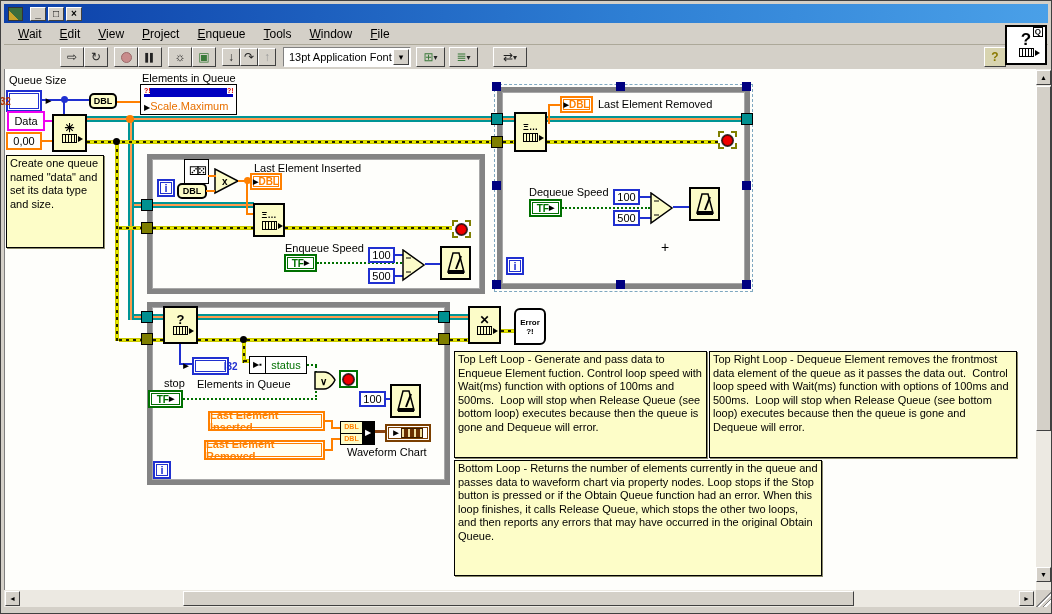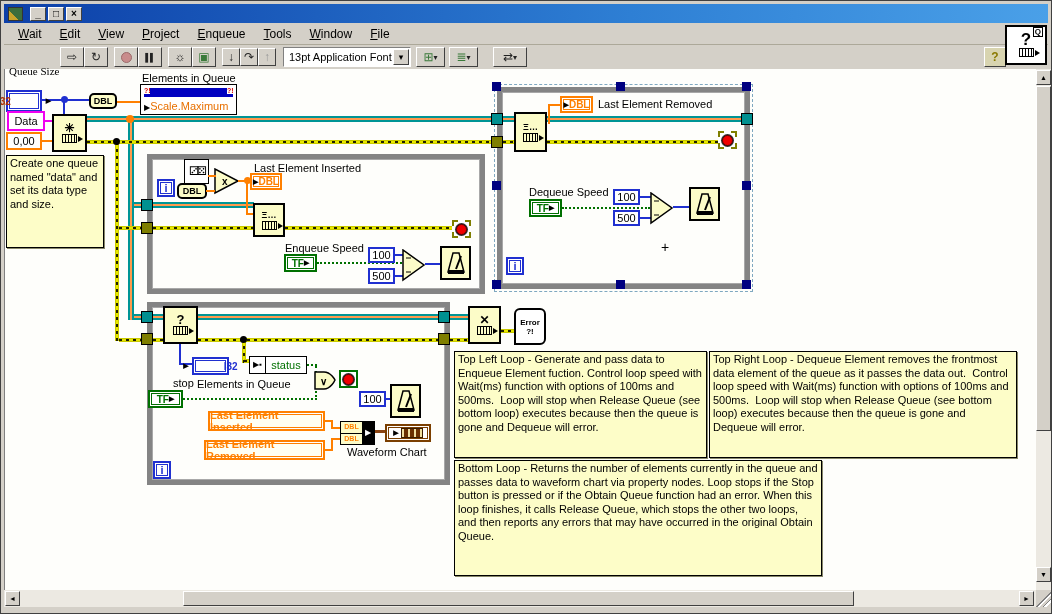--- a/index.html
+++ b/index.html
@@ -189,21 +189,21 @@
   <div class="dot" style="left:112px;top:137px;width:7px;height:7px;background:#000;"></div>
   <div class="dot" style="left:239px;top:335px;width:7px;height:7px;background:#000;"></div>
 
   <div class="wb" style="left:40px;top:98px;width:48px;height:2px;"></div>
   <div class="dot" style="left:60px;top:95px;width:7px;height:7px;background:#2030d0;"></div>
   <div class="wb" style="left:62px;top:100px;width:2px;height:13px;"></div>
   <div class="wo" style="left:116px;top:100px;width:24px;height:2px;"></div>
   <div class="wp" style="left:43px;top:119px;width:9px;height:2px;"></div>
   <div class="wo" style="left:40px;top:139px;width:12px;height:2px;"></div>
 
-  <div class="lbl" style="left:8px;top:64px;font-family:Liberation Serif, serif;">Queue Size</div>
+  <div class="lbl" style="left:8px;top:73px;">Queue Size</div>
   <div class="term t-blue" style="left:5px;top:89px;width:36px;height:22px;box-shadow:inset 0 0 0 1px #fff,inset 0 0 0 2px #2030d0;">
     <span style="color:#b03000;">I32</span>
       <span style="color:#000;font-size:7px;">▶</span>
   </div>
   <div class="term t-pink" style="left:6px;top:110px;width:38px;height:20px;">Data</div>
   <div class="term" style="left:5px;top:131px;width:36px;height:18px;border:2px solid #ff8000;color:#000;font-weight:normal;font-size:11px;">0,00</div>
   <div class="node" style="left:51px;top:113px;width:35px;height:38px;">
     <span style="font-size:12px;">✳</span>
     <span class="qglyph">
         <span class="qarr"></span>
@@ -338,21 +338,21 @@
         <span class="qarr"></span>
       </span>
   </div>
   <div class="wb" style="left:178px;top:343px;width:2px;height:21px;"></div>
   <div class="wb" style="left:178px;top:362px;width:14px;height:2px;"></div>
   <div class="term t-blue" style="left:191px;top:356px;width:37px;height:18px;box-shadow:inset 0 0 0 1px #fff,inset 0 0 0 2px #2030d0;">
       <span style="color:#000;font-size:7px;">▶</span>
       <span>I32</span>
     </div>
   <div class="lbl" style="left:196px;top:377px;">Elements in Queue</div>
-  <div class="lbl" style="left:172px;top:376px;">stop</div>
+  <div class="lbl" style="left:163px;top:376px;">stop</div>
   <div class="term t-green" style="left:147px;top:389px;width:35px;height:18px;box-shadow:inset 0 0 0 1px #fff,inset 0 0 0 2px #007000;">
       <span>TF</span>
       <span style="color:#000;font-size:7px;">▶</span>
     </div>
   <div style="position:absolute;left:248px;top:355px;width:58px;height:18px;background:#fff;border:1px solid #000;display:flex;">
     <span style="width:16px;border-right:1px solid #000;font-size:8px;text-align:center;line-height:16px;">▶▪</span>
     <span style="flex:1;color:#007000;font-size:11px;text-align:center;line-height:16px;">status</span>
   </div>
   <div class="wg" style="left:306px;top:363px;width:10px;"></div>
   <div class="wgv" style="left:314px;top:365px;height:11px;"></div>

